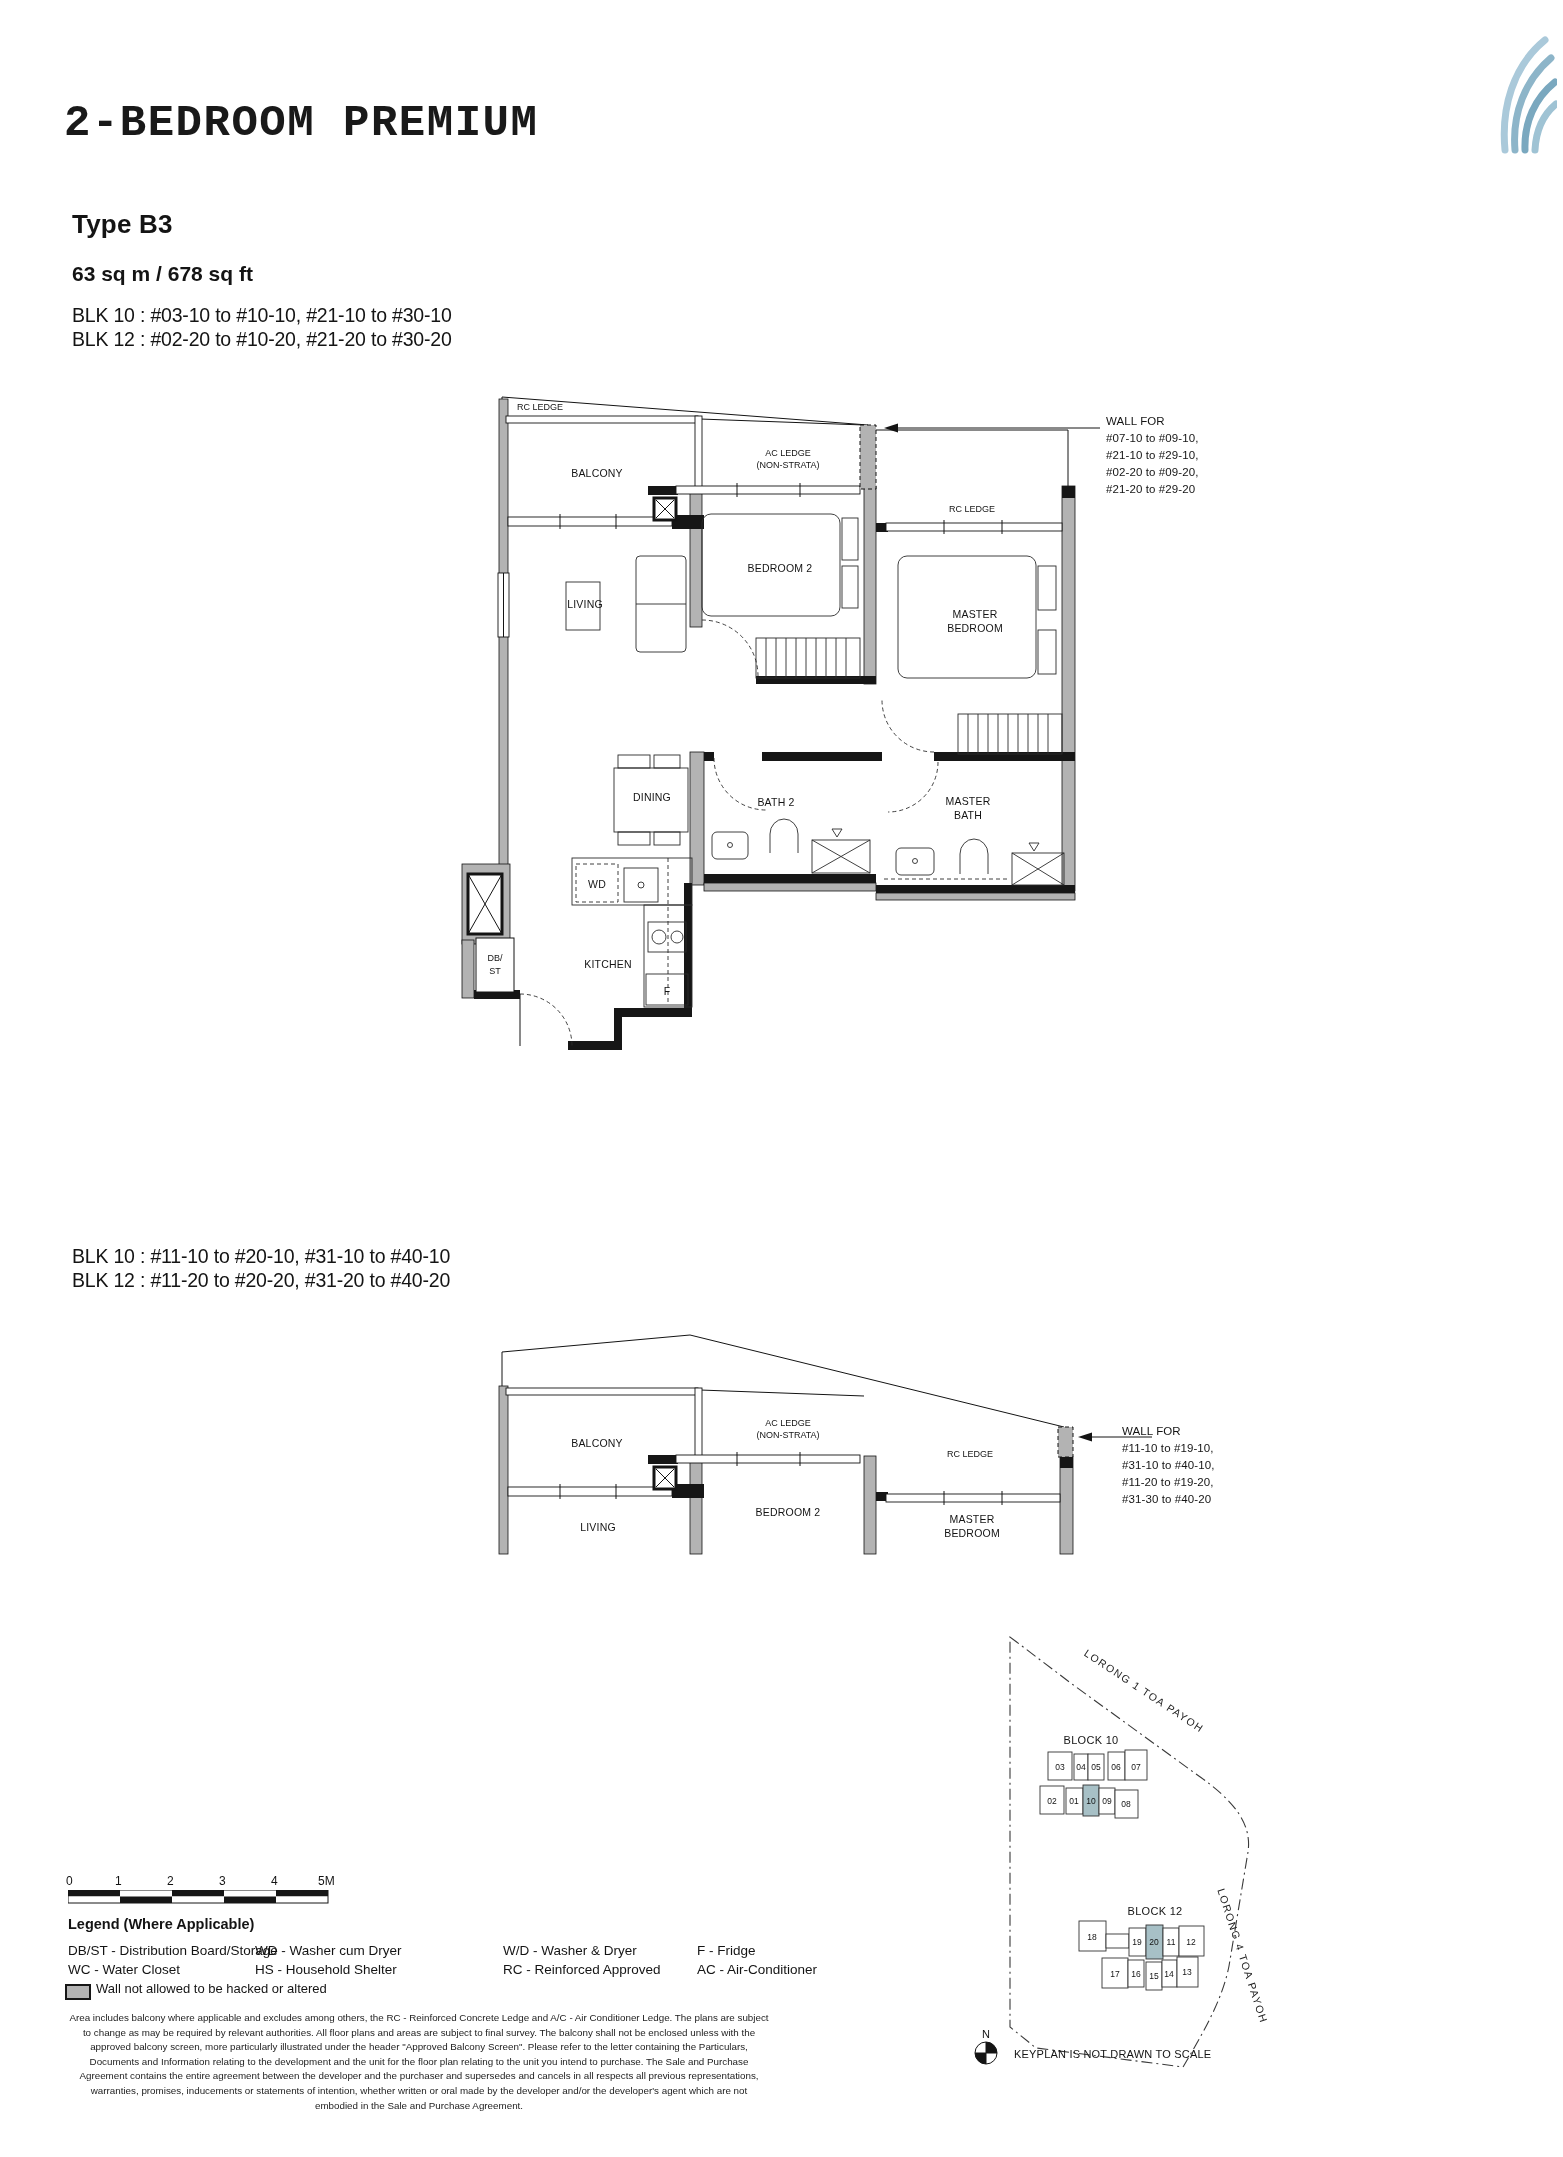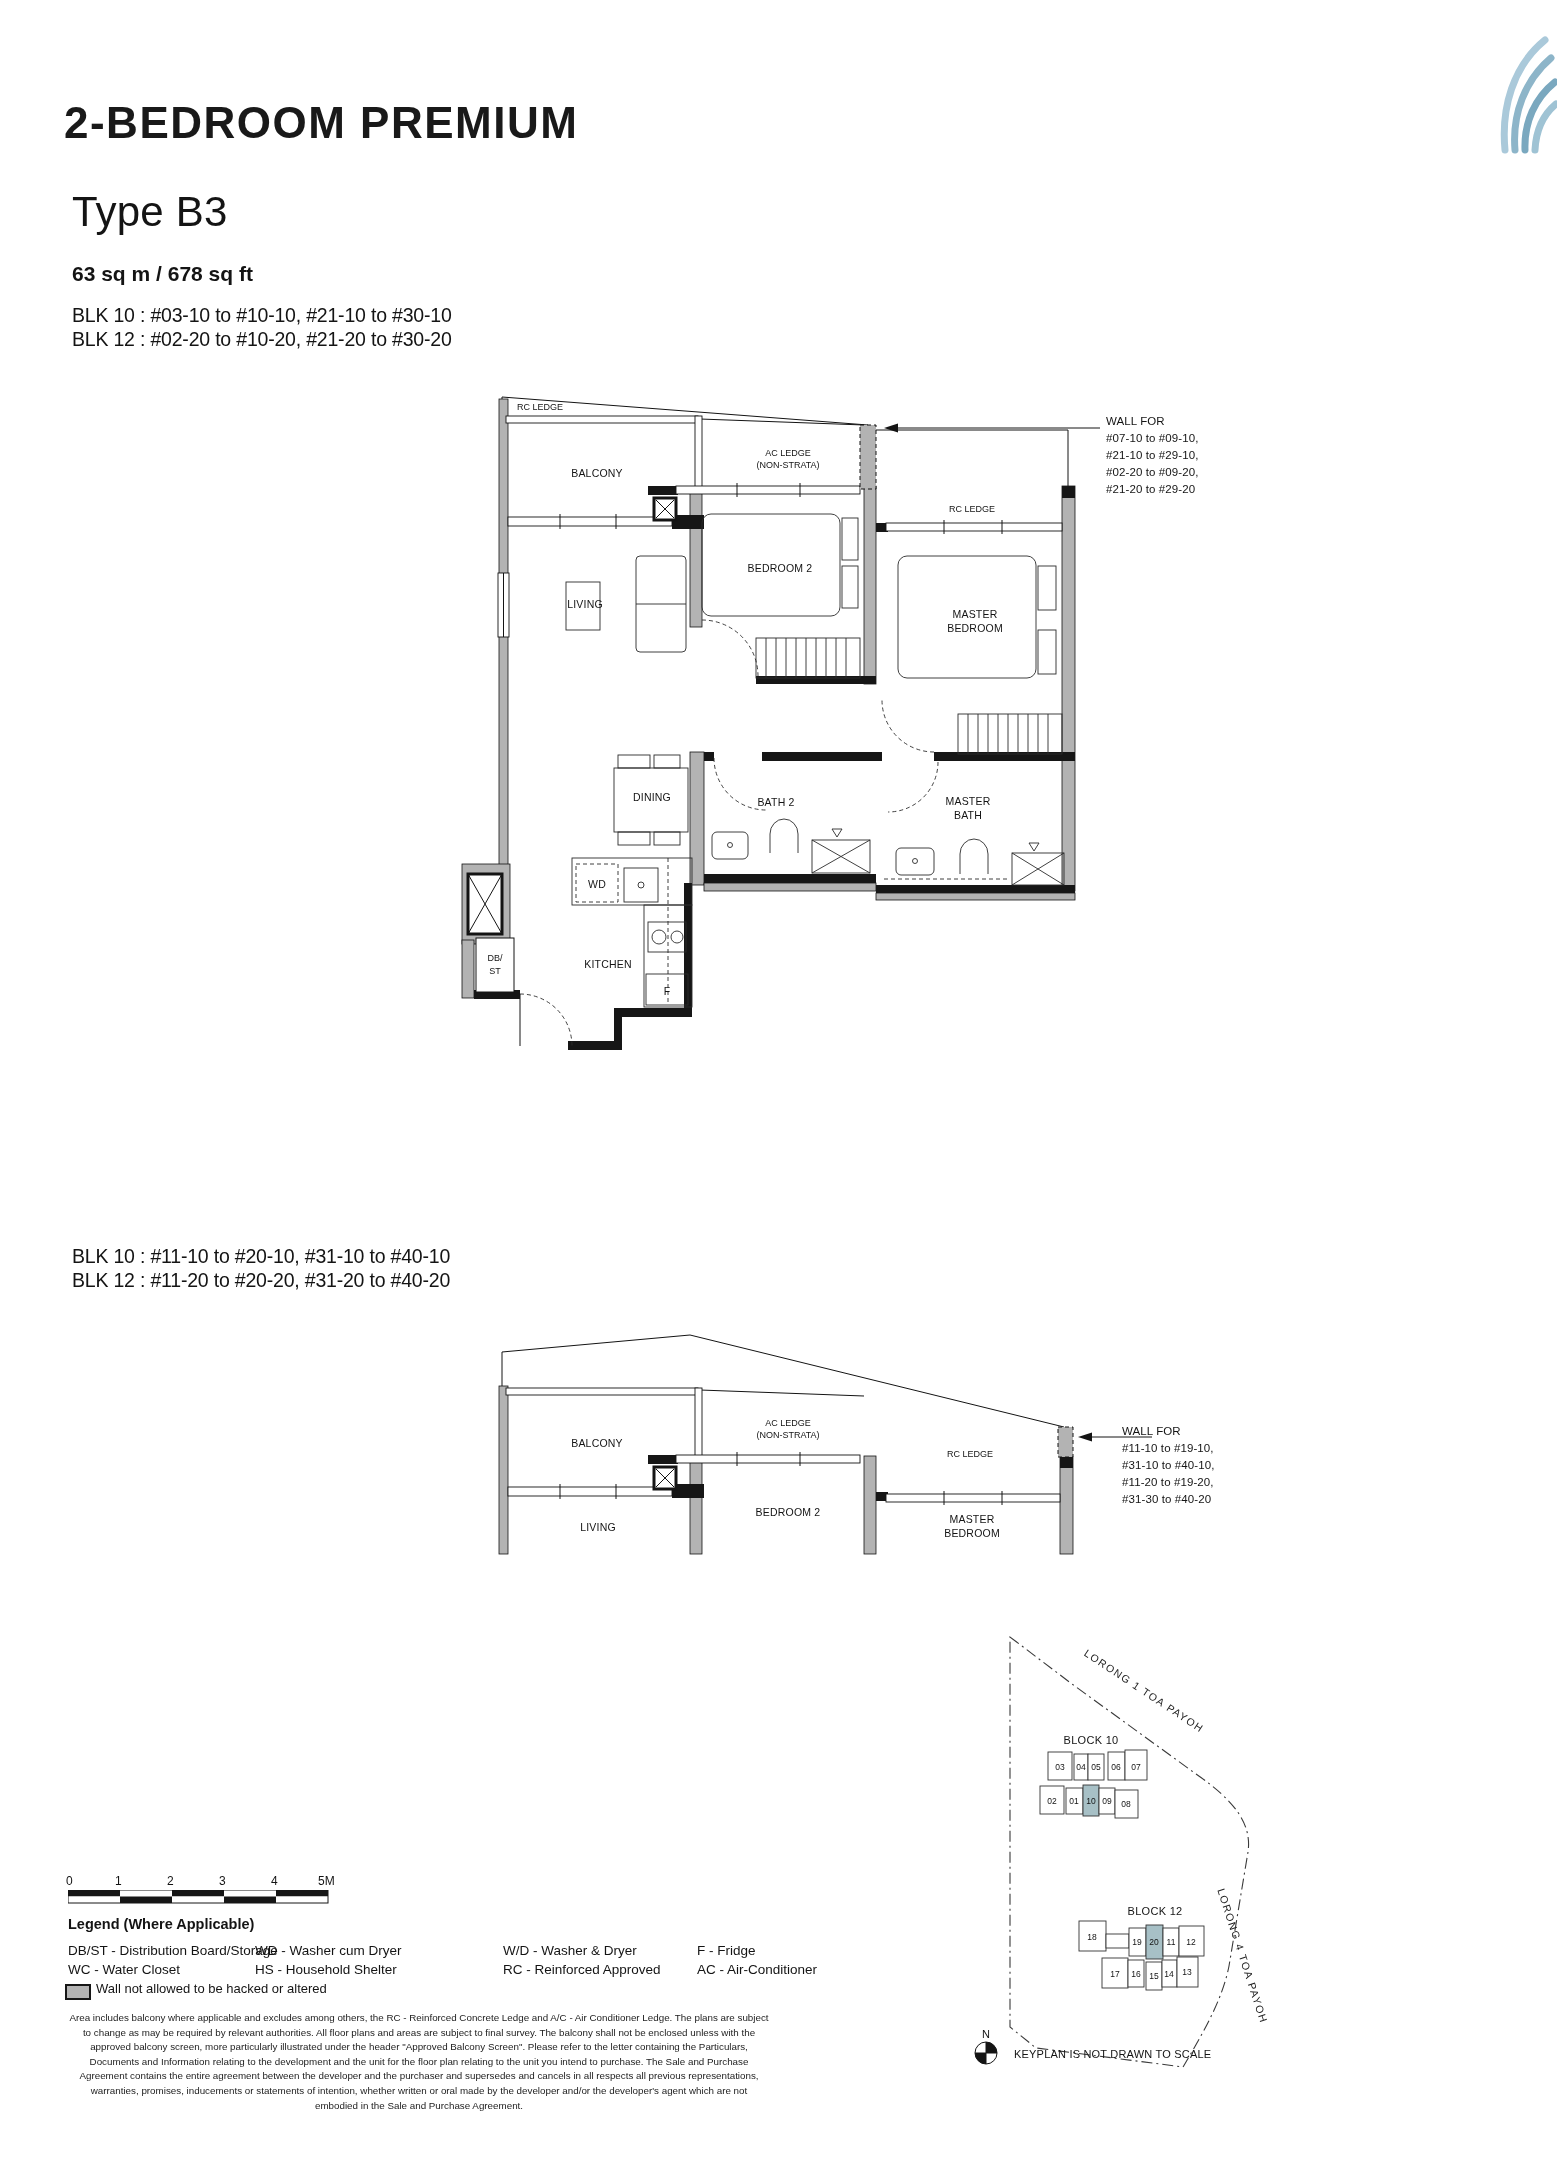--- a/index.html
+++ b/index.html
@@ -1,21 +1,21 @@
 <!DOCTYPE html>
 <html><head>
 <meta charset="utf-8">
 <style>
   html,body{margin:0;padding:0}
   body{width:1563px;height:2157px;position:relative;background:#fff;overflow:hidden;
        font-family:"Liberation Sans",sans-serif;color:#141414}
   .abs{position:absolute}
-  #page-title{left:64px;top:98px;font-family:Liberation Sans, sans-serif;font-weight:700;
+  #page-title{left:64px;top:98px;font-family:Liberation Mono, monospace;font-weight:700;
        font-size:44px;letter-spacing:1.5px;color:#191919}
-  #unit-type{left:72px;top:188px;font-size:42px;font-weight:400;letter-spacing:.2px}
+  #unit-type{left:72px;top:209px;font-size:26px;font-weight:700;letter-spacing:.2px}
   #unit-area{left:72px;top:262px;font-size:21px;font-weight:700}
   .blk-lines{font-size:19.5px;line-height:24px;letter-spacing:-.2px}
   #blocks-low{left:72px;top:303px}
   #blocks-high{left:72px;top:1244px}
   .wallnote-box{font-size:11.5px;line-height:17px;letter-spacing:.1px}
   #note1{left:1106px;top:413px}
   #note2{left:1122px;top:1423px}
   
   .thin{fill:none;stroke:#141414;stroke-width:1}
   .wallG{fill:#b3b3b3;stroke:#141414;stroke-width:.8}

